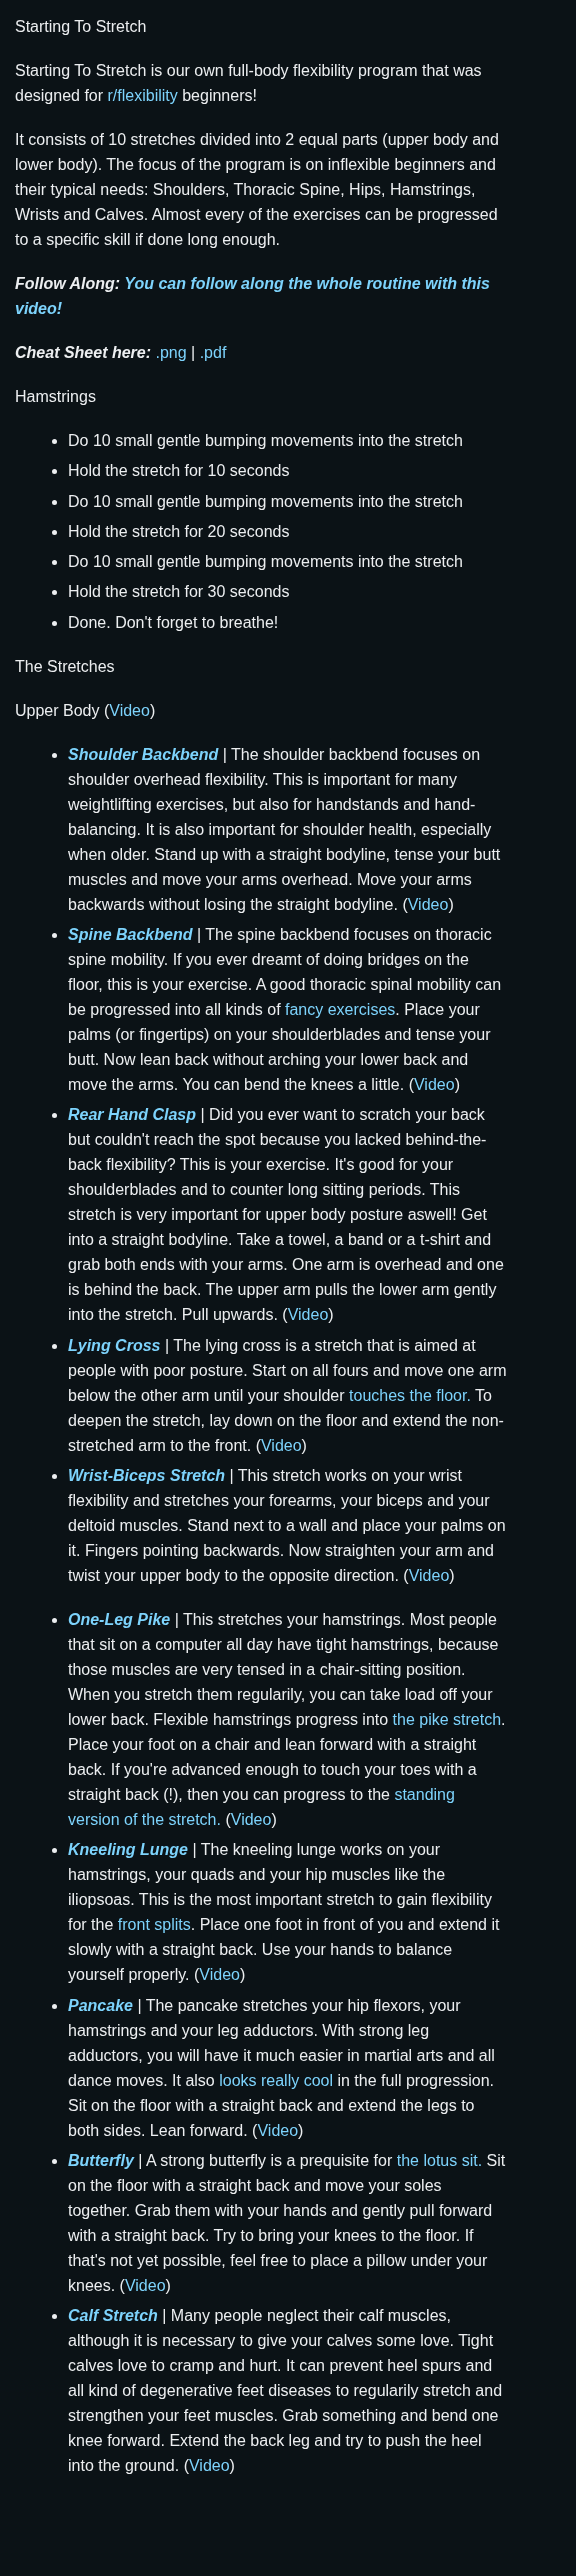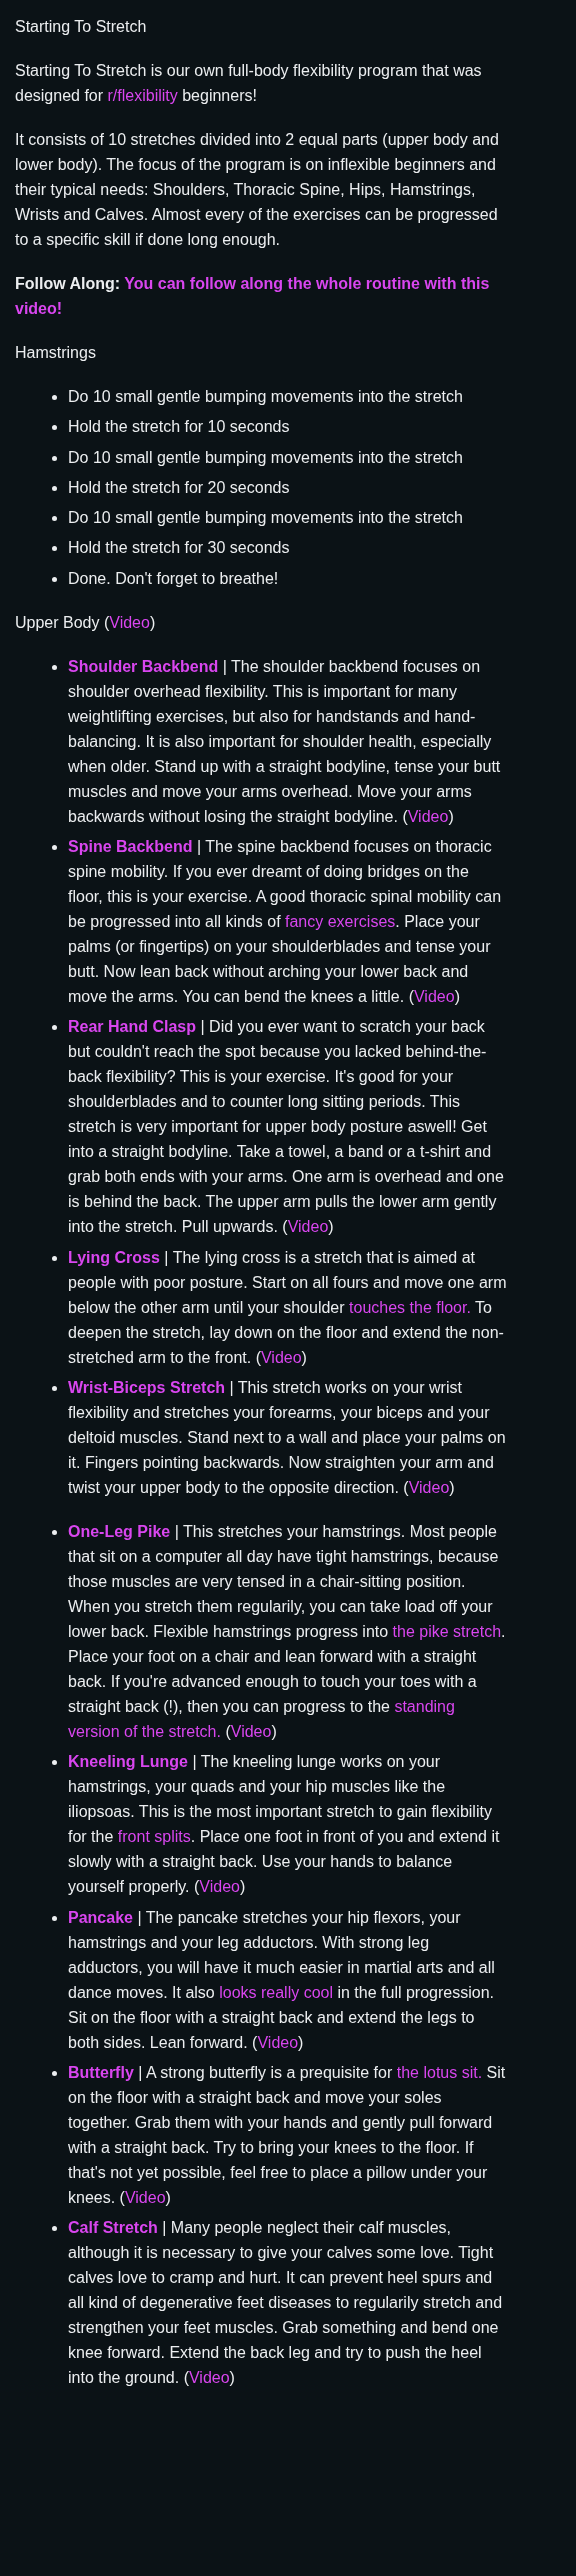--- a/index.html
+++ b/index.html
@@ -24,48 +24,50 @@
   }
   .block { margin: 19px 0; }
   .block:first-child { margin-top: 0; }
   ul.block {
     padding: 0 0 0 53px;
     list-style: disc outside;
   }
   li { margin-bottom: 5.3px; }
   li:last-child { margin-bottom: 0; }
   a {
-    color: #d946ef;
+    color: #7dd3fc;
     text-decoration: none;
     cursor: pointer;
   }
-  .b { font-weight: 700; }
+  .b { font-weight: 700; font-style: italic; }
 </style>
 </head>
 <body>
 
 <div class="page">
   <div class="block">Starting To Stretch</div>
 
   <div class="block"><span>Starting To Stretch is our own full-body flexibility program that was designed for </span><a href="#">r/flexibility</a><span> beginners!</span></div>
   <div class="block">It consists of 10 stretches divided into 2 equal parts (upper body and lower body). The focus of the program is on inflexible beginners and their typical needs: Shoulders, Thoracic Spine, Hips, Hamstrings, Wrists and Calves. Almost every of the exercises can be progressed to a specific skill if done long enough.</div>
   <div class="block"><span class="b">Follow Along: </span><a href="#" class="b">You can follow along the whole routine with this video!</a></div>
+  <div class="block"><span class="b">Cheat Sheet here: </span><a href="#">.png</a><span> | </span><a href="#">.pdf</a></div>
 
   <div class="block">Hamstrings</div>
 
   <ul class="block">
     <li>Do 10 small gentle bumping movements into the stretch</li>
     <li>Hold the stretch for 10 seconds</li>
     <li>Do 10 small gentle bumping movements into the stretch</li>
     <li>Hold the stretch for 20 seconds</li>
     <li>Do 10 small gentle bumping movements into the stretch</li>
     <li>Hold the stretch for 30 seconds</li>
     <li>Done. Don't forget to breathe!</li>
   </ul>
 
+  <div class="block">The Stretches</div>
 
   <div class="block"><span>Upper Body (</span><a href="#">Video</a><span>)</span></div>
   <ul class="block">
     <li><a href="#" class="b">Shoulder Backbend</a><span> | The shoulder backbend focuses on shoulder overhead flexibility. This is important for many weightlifting exercises, but also for handstands and hand-balancing. It is also important for shoulder health, especially when older. Stand up with a straight bodyline, tense your butt muscles and move your arms overhead. Move your arms backwards without losing the straight bodyline. (</span><a href="#">Video</a><span>)</span></li>
     <li><a href="#" class="b">Spine Backbend</a><span> | The spine backbend focuses on thoracic spine mobility. If you ever dreamt of doing bridges on the floor, this is your exercise. A good thoracic spinal mobility can be progressed into all kinds of </span><a href="#">fancy exercises</a><span>. Place your palms (or fingertips) on your shoulderblades and tense your butt. Now lean back without arching your lower back and move the arms. You can bend the knees a little. (</span><a href="#">Video</a><span>)</span></li>
     <li><a href="#" class="b">Rear Hand Clasp</a><span> | Did you ever want to scratch your back but couldn't reach the spot because you lacked behind-the-back flexibility? This is your exercise. It's good for your shoulderblades and to counter long sitting periods. This stretch is very important for upper body posture aswell! Get into a straight bodyline. Take a towel, a band or a t-shirt and grab both ends with your arms. One arm is overhead and one is behind the back. The upper arm pulls the lower arm gently into the stretch. Pull upwards. (</span><a href="#">Video</a><span>)</span></li>
     <li><a href="#" class="b">Lying Cross</a><span> | The lying cross is a stretch that is aimed at people with poor posture. Start on all fours and move one arm below the other arm until your shoulder </span><a href="#">touches the floor.</a><span> To deepen the stretch, lay down on the floor and extend the non-stretched arm to the front. (</span><a href="#">Video</a><span>)</span></li>
     <li><a href="#" class="b">Wrist-Biceps Stretch</a><span> | This stretch works on your wrist flexibility and stretches your forearms, your biceps and your deltoid muscles. Stand next to a wall and place your palms on it. Fingers pointing backwards. Now straighten your arm and twist your upper body to the opposite direction. (</span><a href="#">Video</a><span>)</span></li>
   </ul>
 

